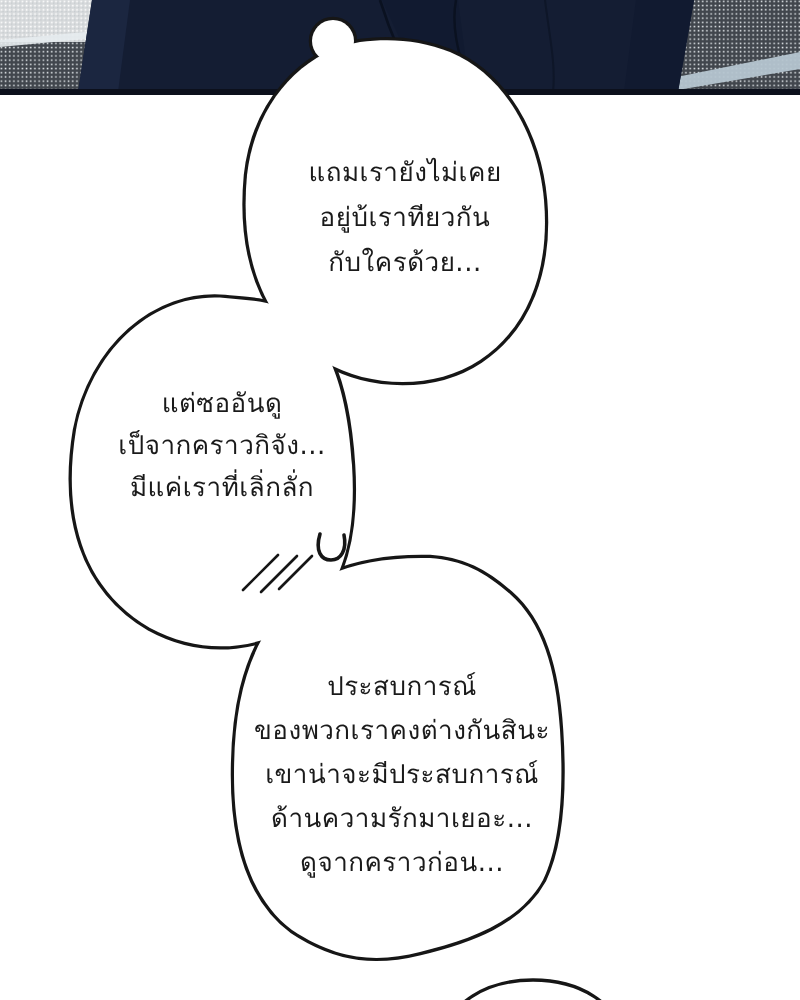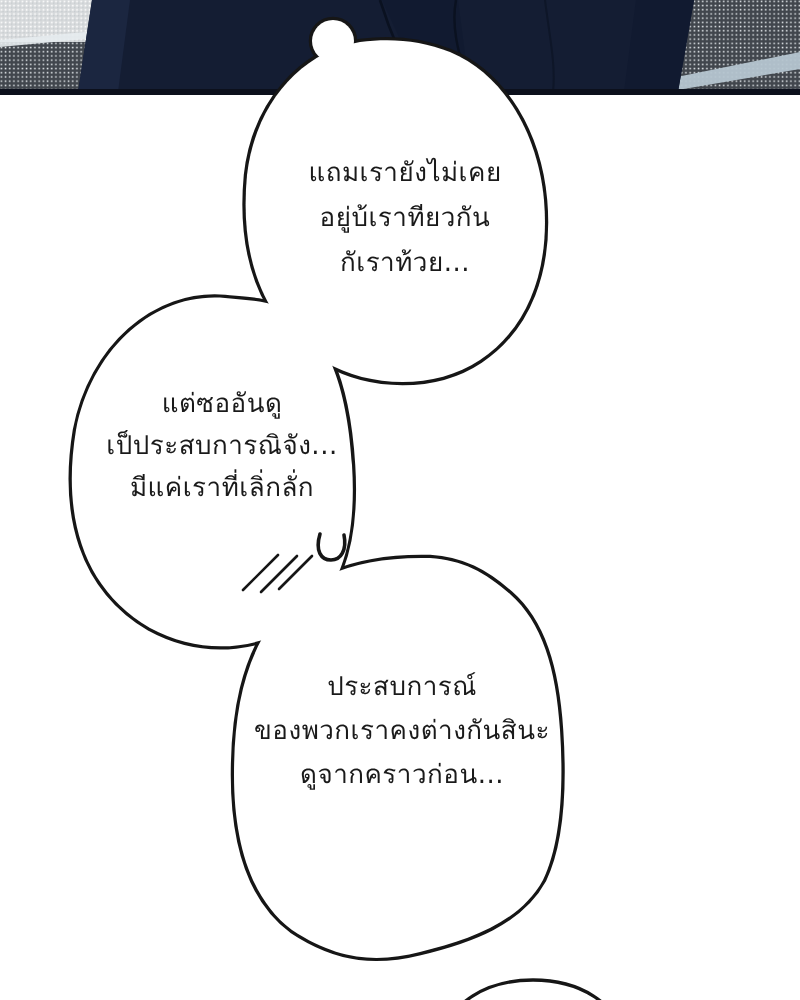--- a/index.html
+++ b/index.html
@@ -107,28 +107,30 @@
       <line x1="261" y1="592" x2="297" y2="556"></line>
       <line x1="279" y1="589" x2="312" y2="556"></line>
     </g>
 
     <ellipse cx="533" cy="1034" rx="85" ry="54" fill="#ffffff" stroke="#161616" stroke-width="3.4"></ellipse>
   </svg>
 
   <div class="bubble-text bt1">
     <span>แถมเรายังไม่เคย</span>
     <span>อยู่บ้เราทียวกัน</span>
-    <span>กัเราท้วย...</span>
+    <span>กับใครด้วย...</span>
   </div>
 
   <div class="bubble-text bt2">
     <span>แต่ซออันดู</span>
-    <span>เป็ประสบการณิจัง...</span>
+    <span>เป็จากคราวกิจัง...</span>
     <span>มีแค่เราที่เลิ่กลั่ก</span>
   </div>
 
   <div class="bubble-text bt3">
     <span>ประสบการณ์</span>
     <span>ของพวกเราคงต่างกันสินะ</span>
+    <span>เขาน่าจะมีประสบการณ์</span>
+    <span>ด้านความรักมาเยอะ...</span>
     <span>ดูจากคราวก่อน...</span>
   </div>
 
 </div>
 
 </body></html>

